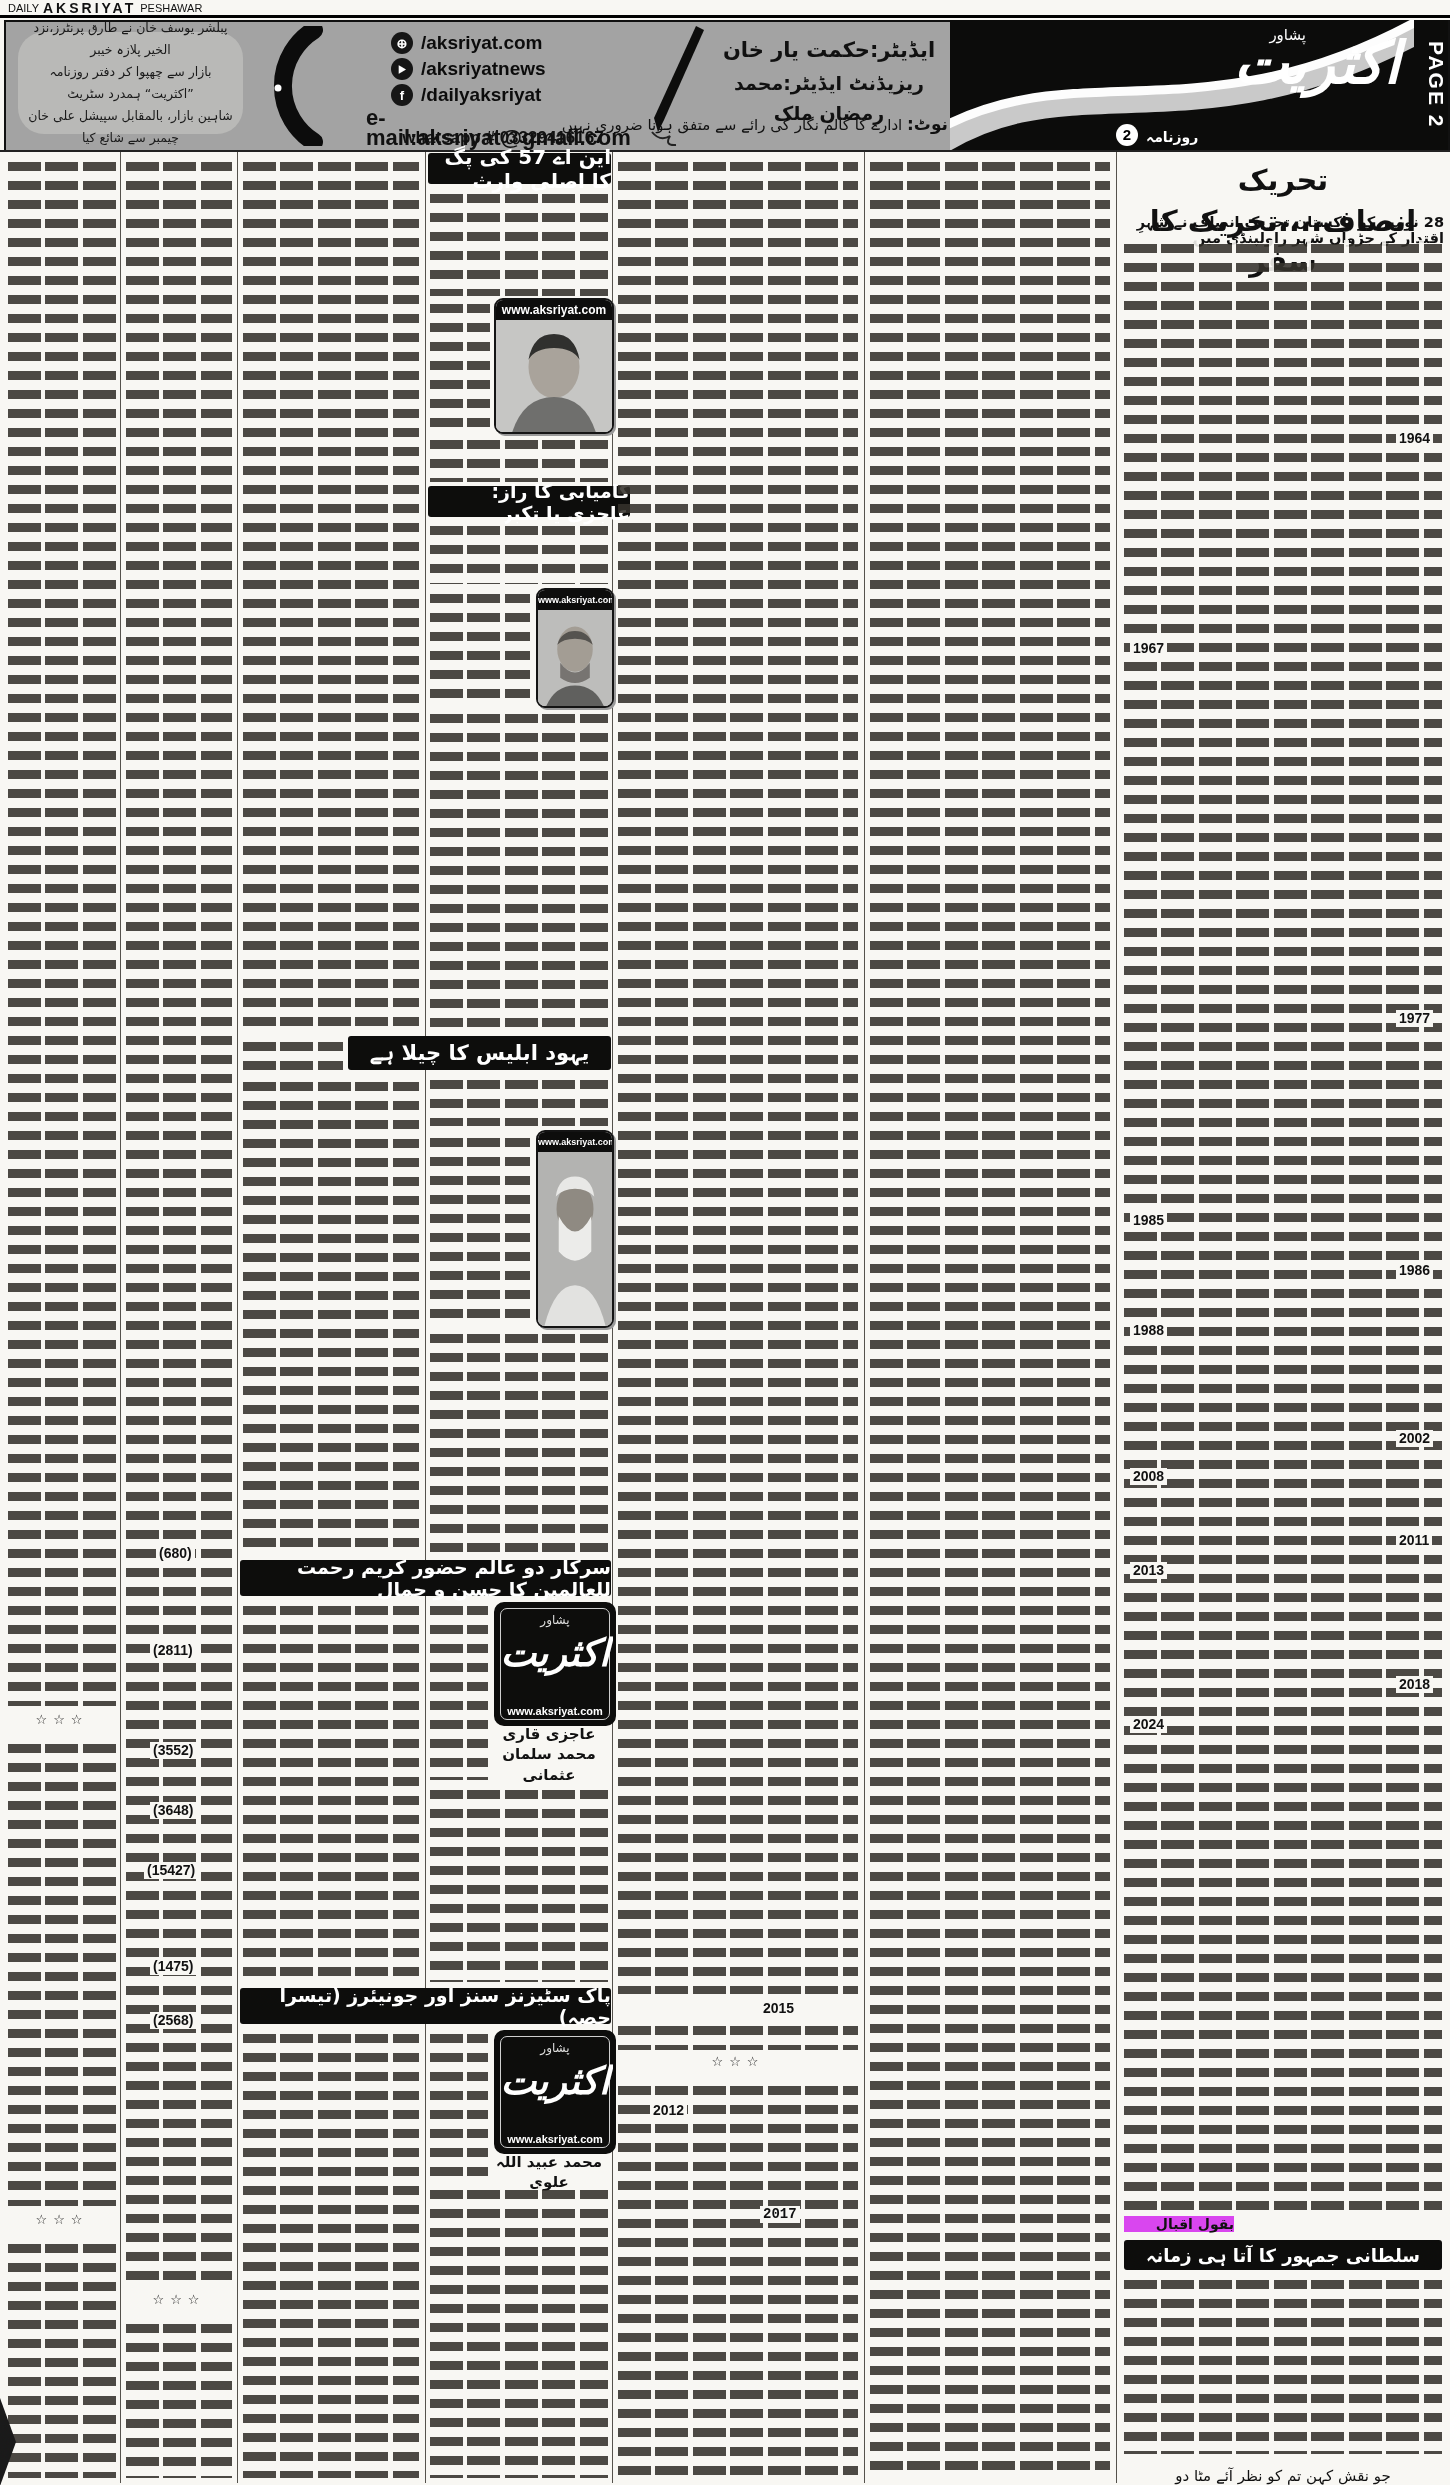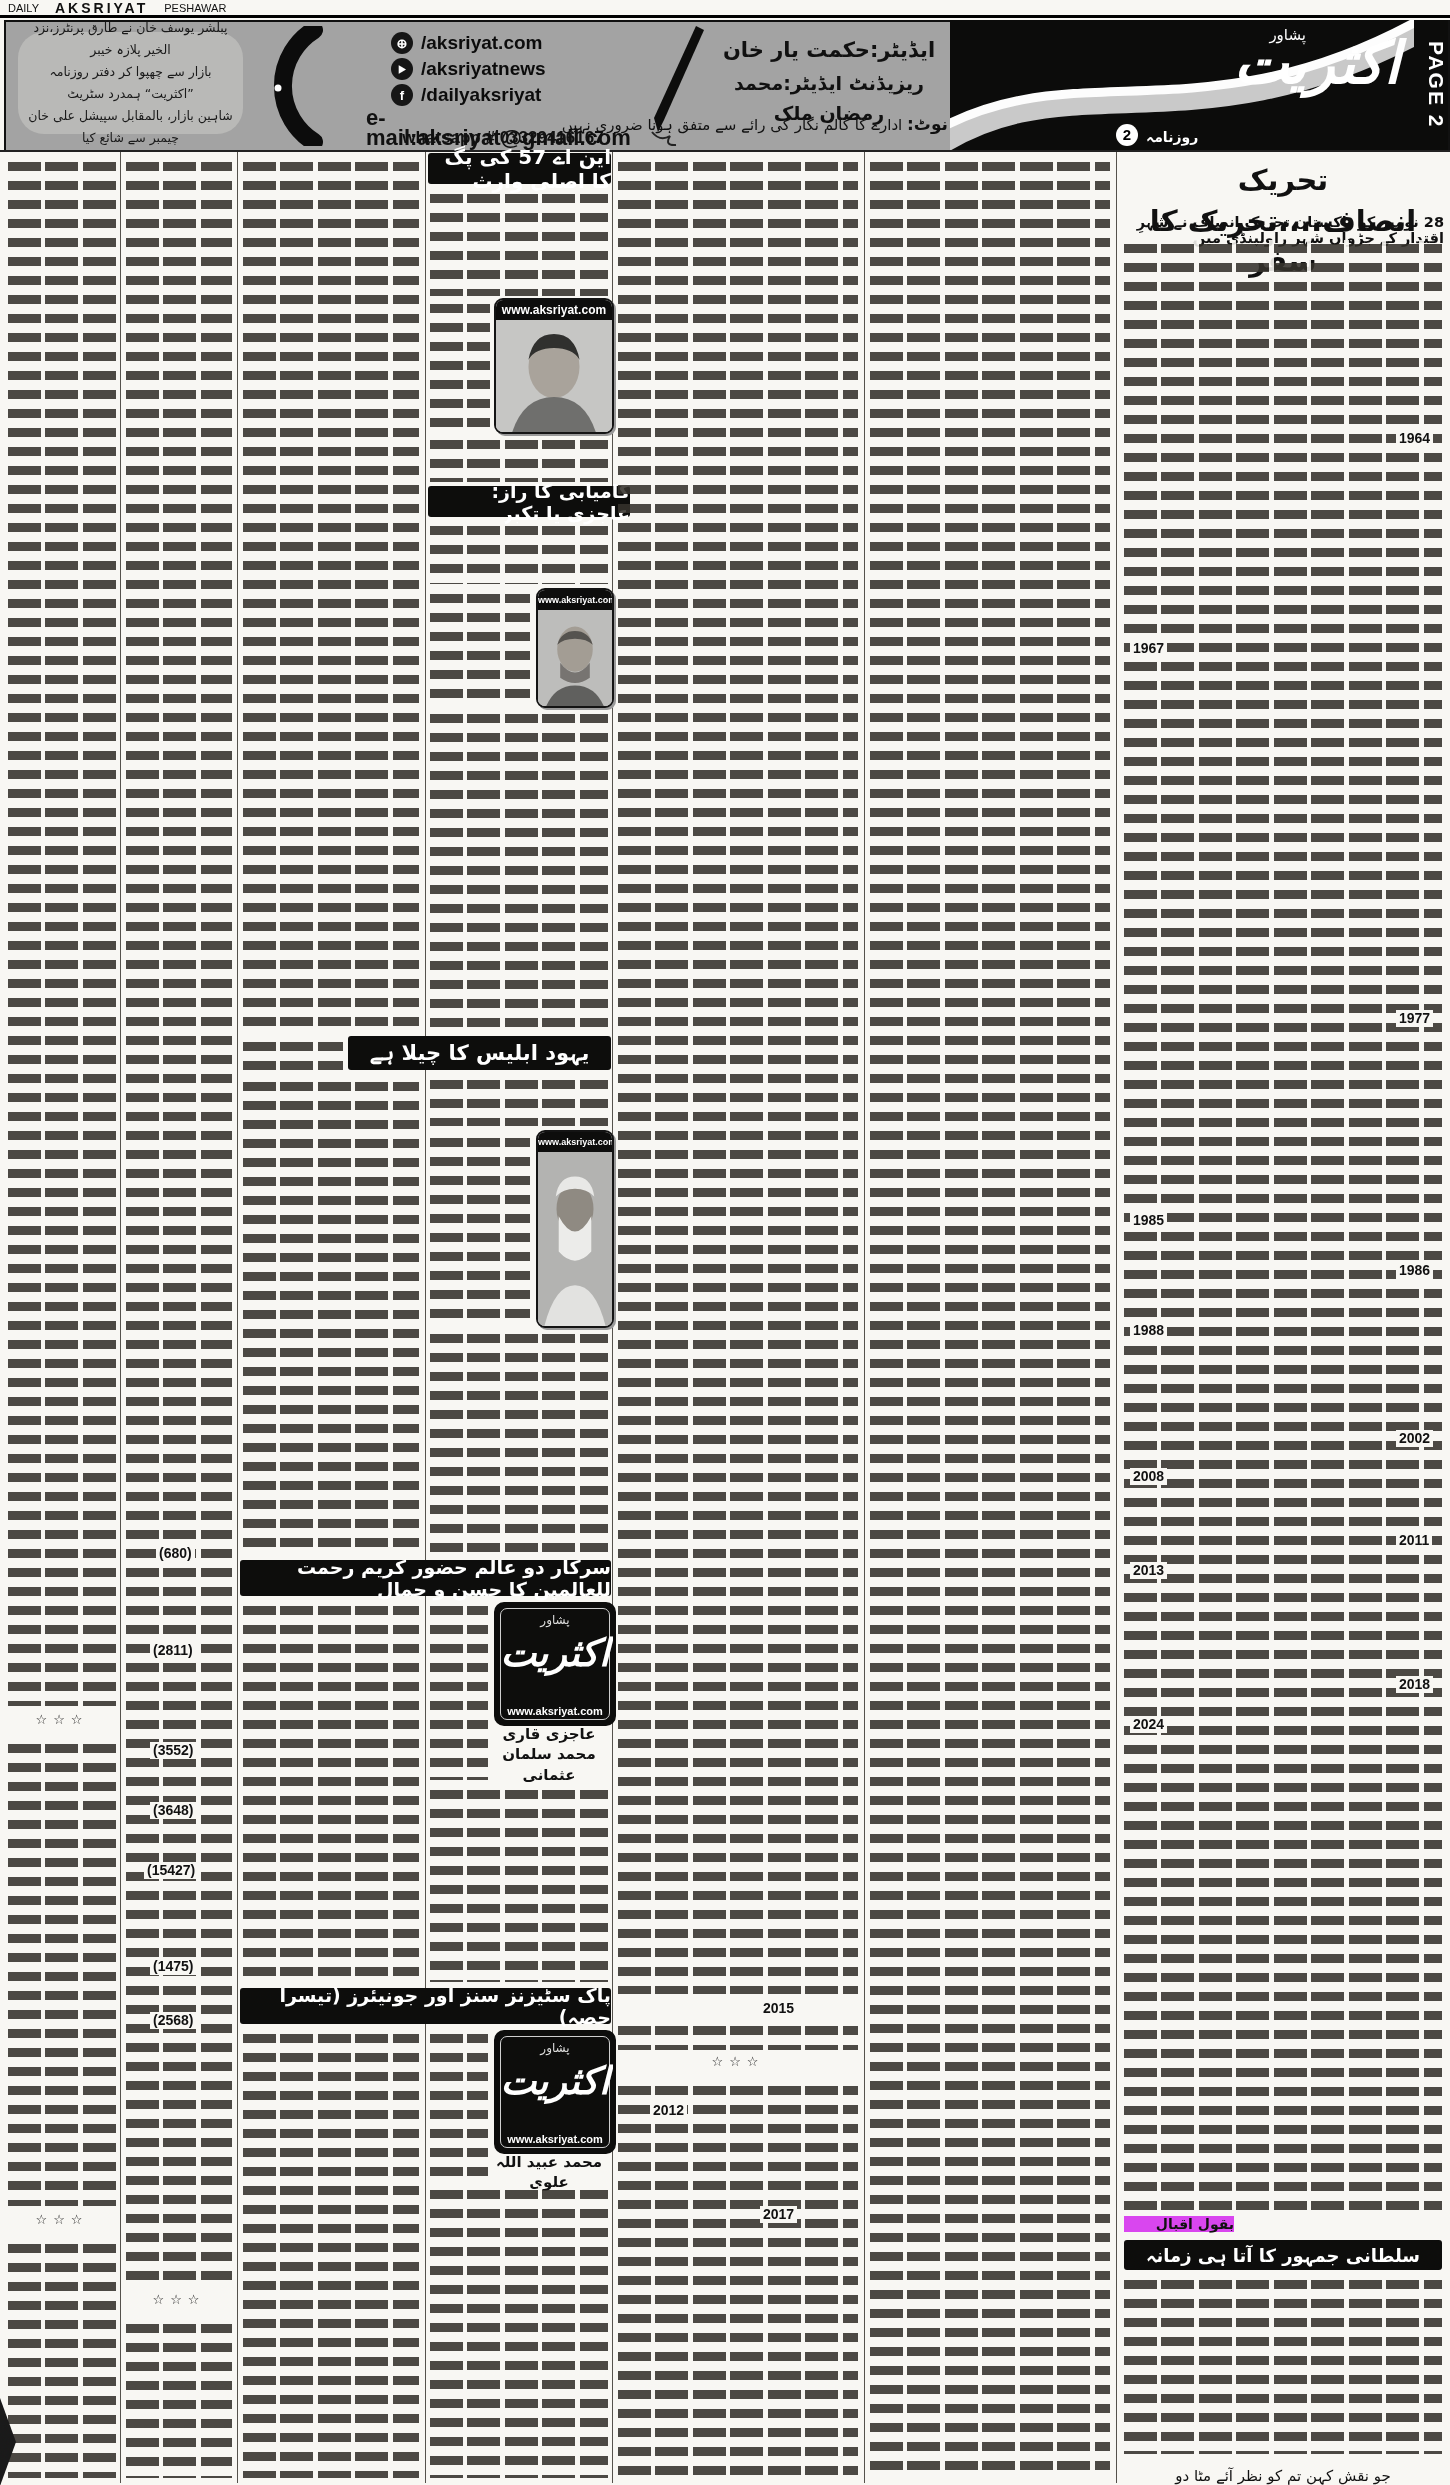--- a/index.html
+++ b/index.html
@@ -40,21 +40,21 @@
 
   .social-row{display:flex;align-items:center;gap:8px;font:bold 19px/26px "Liberation Sans",sans-serif;color:#0c0c0c;}
   .sicon{width:22px;height:22px;border-radius:50%;background:#161616;color:#fff;display:flex;
          align-items:center;justify-content:center;font:bold 13px "Liberation Sans",sans-serif;flex:0 0 22px;}
 </style>
 </head>
 <body>
 
 <div id="page">
 
-  <div class="abs lat" style="left:8px;top:0;height:15px;display:flex;align-items:center;gap:16px;">
+  <div class="abs lat" style="left:8px;top:0;height:15px;display:flex;align-items:center;gap:4px;">
     <span style="font-size:11px;">DAILY</span>
     <span style="font-size:14px;font-weight:bold;letter-spacing:3px;">AKSRIYAT</span>
     <span style="font-size:11px;">PESHAWAR</span>
   </div>
   <div class="abs" style="left:0;top:15px;width:1450px;height:3px;background:#000;"></div>
 
   <div class="abs" style="left:4px;top:20px;width:1442px;height:128px;border:2px solid #111;background:#a3a3a3;">
 
     <div class="abs urdu" style="left:12px;top:10px;width:225px;height:102px;background:#b9b9b7;border-radius:26px;
          display:flex;flex-direction:column;justify-content:center;text-align:center;font-size:12.5px;line-height:1.75;color:#1a1a1a;padding:0 10px;box-sizing:border-box;">
@@ -217,21 +217,21 @@
   <div class="cap" style="left:486px;top:2152px;width:126px;">محمد عبید اللہ علوی</div>
   <div class="sim" style="left:430px;top:2030px;width:58px;height:150px;"></div>
   <div class="sim" style="left:430px;top:2186px;width:178px;height:292px;"></div>
 
   <div class="sim" style="left:618px;top:158px;width:240px;height:1836px;"></div>
   <div class="tok" style="left:760px;top:2000px;">2015</div>
   <div class="sim" style="left:618px;top:2022px;width:240px;height:28px;"></div>
   <div class="sep" style="left:618px;top:2054px;width:240px;">☆☆☆</div>
   <div class="sim" style="left:618px;top:2082px;width:240px;height:396px;"></div>
   <div class="tok" style="left:650px;top:2102px;">2012</div>
-  <div class="tok" style="left:760px;top:2206px;">2017</div>
+  <div class="tok" style="left:760px;top:2206px;font-family:Liberation Mono, monospace;">2017</div>
 
   <div class="sim" style="left:870px;top:158px;width:240px;height:2320px;"></div>
 
   <div class="abs urdu" style="left:1122px;top:160px;width:322px;text-align:center;font-size:29px;font-weight:bold;line-height:1.4;">تحریک انصاف،،،،تحریک کا سفر</div>
   <div class="abs urdu" style="left:1122px;top:214px;width:322px;text-align:right;font-size:14.5px;font-weight:bold;">28 نومبر کو پاکستان تحریک انصاف نے شہرِ اقتدار کے جڑواں شہر راولپنڈی میں</div>
   <div class="sim" style="left:1124px;top:240px;width:318px;height:1972px;"></div>
 
   <div class="tok" style="left:1396px;top:430px;">1964</div>
   <div class="tok" style="left:1130px;top:640px;">1967</div>
   <div class="tok" style="left:1396px;top:1010px;">1977</div>

